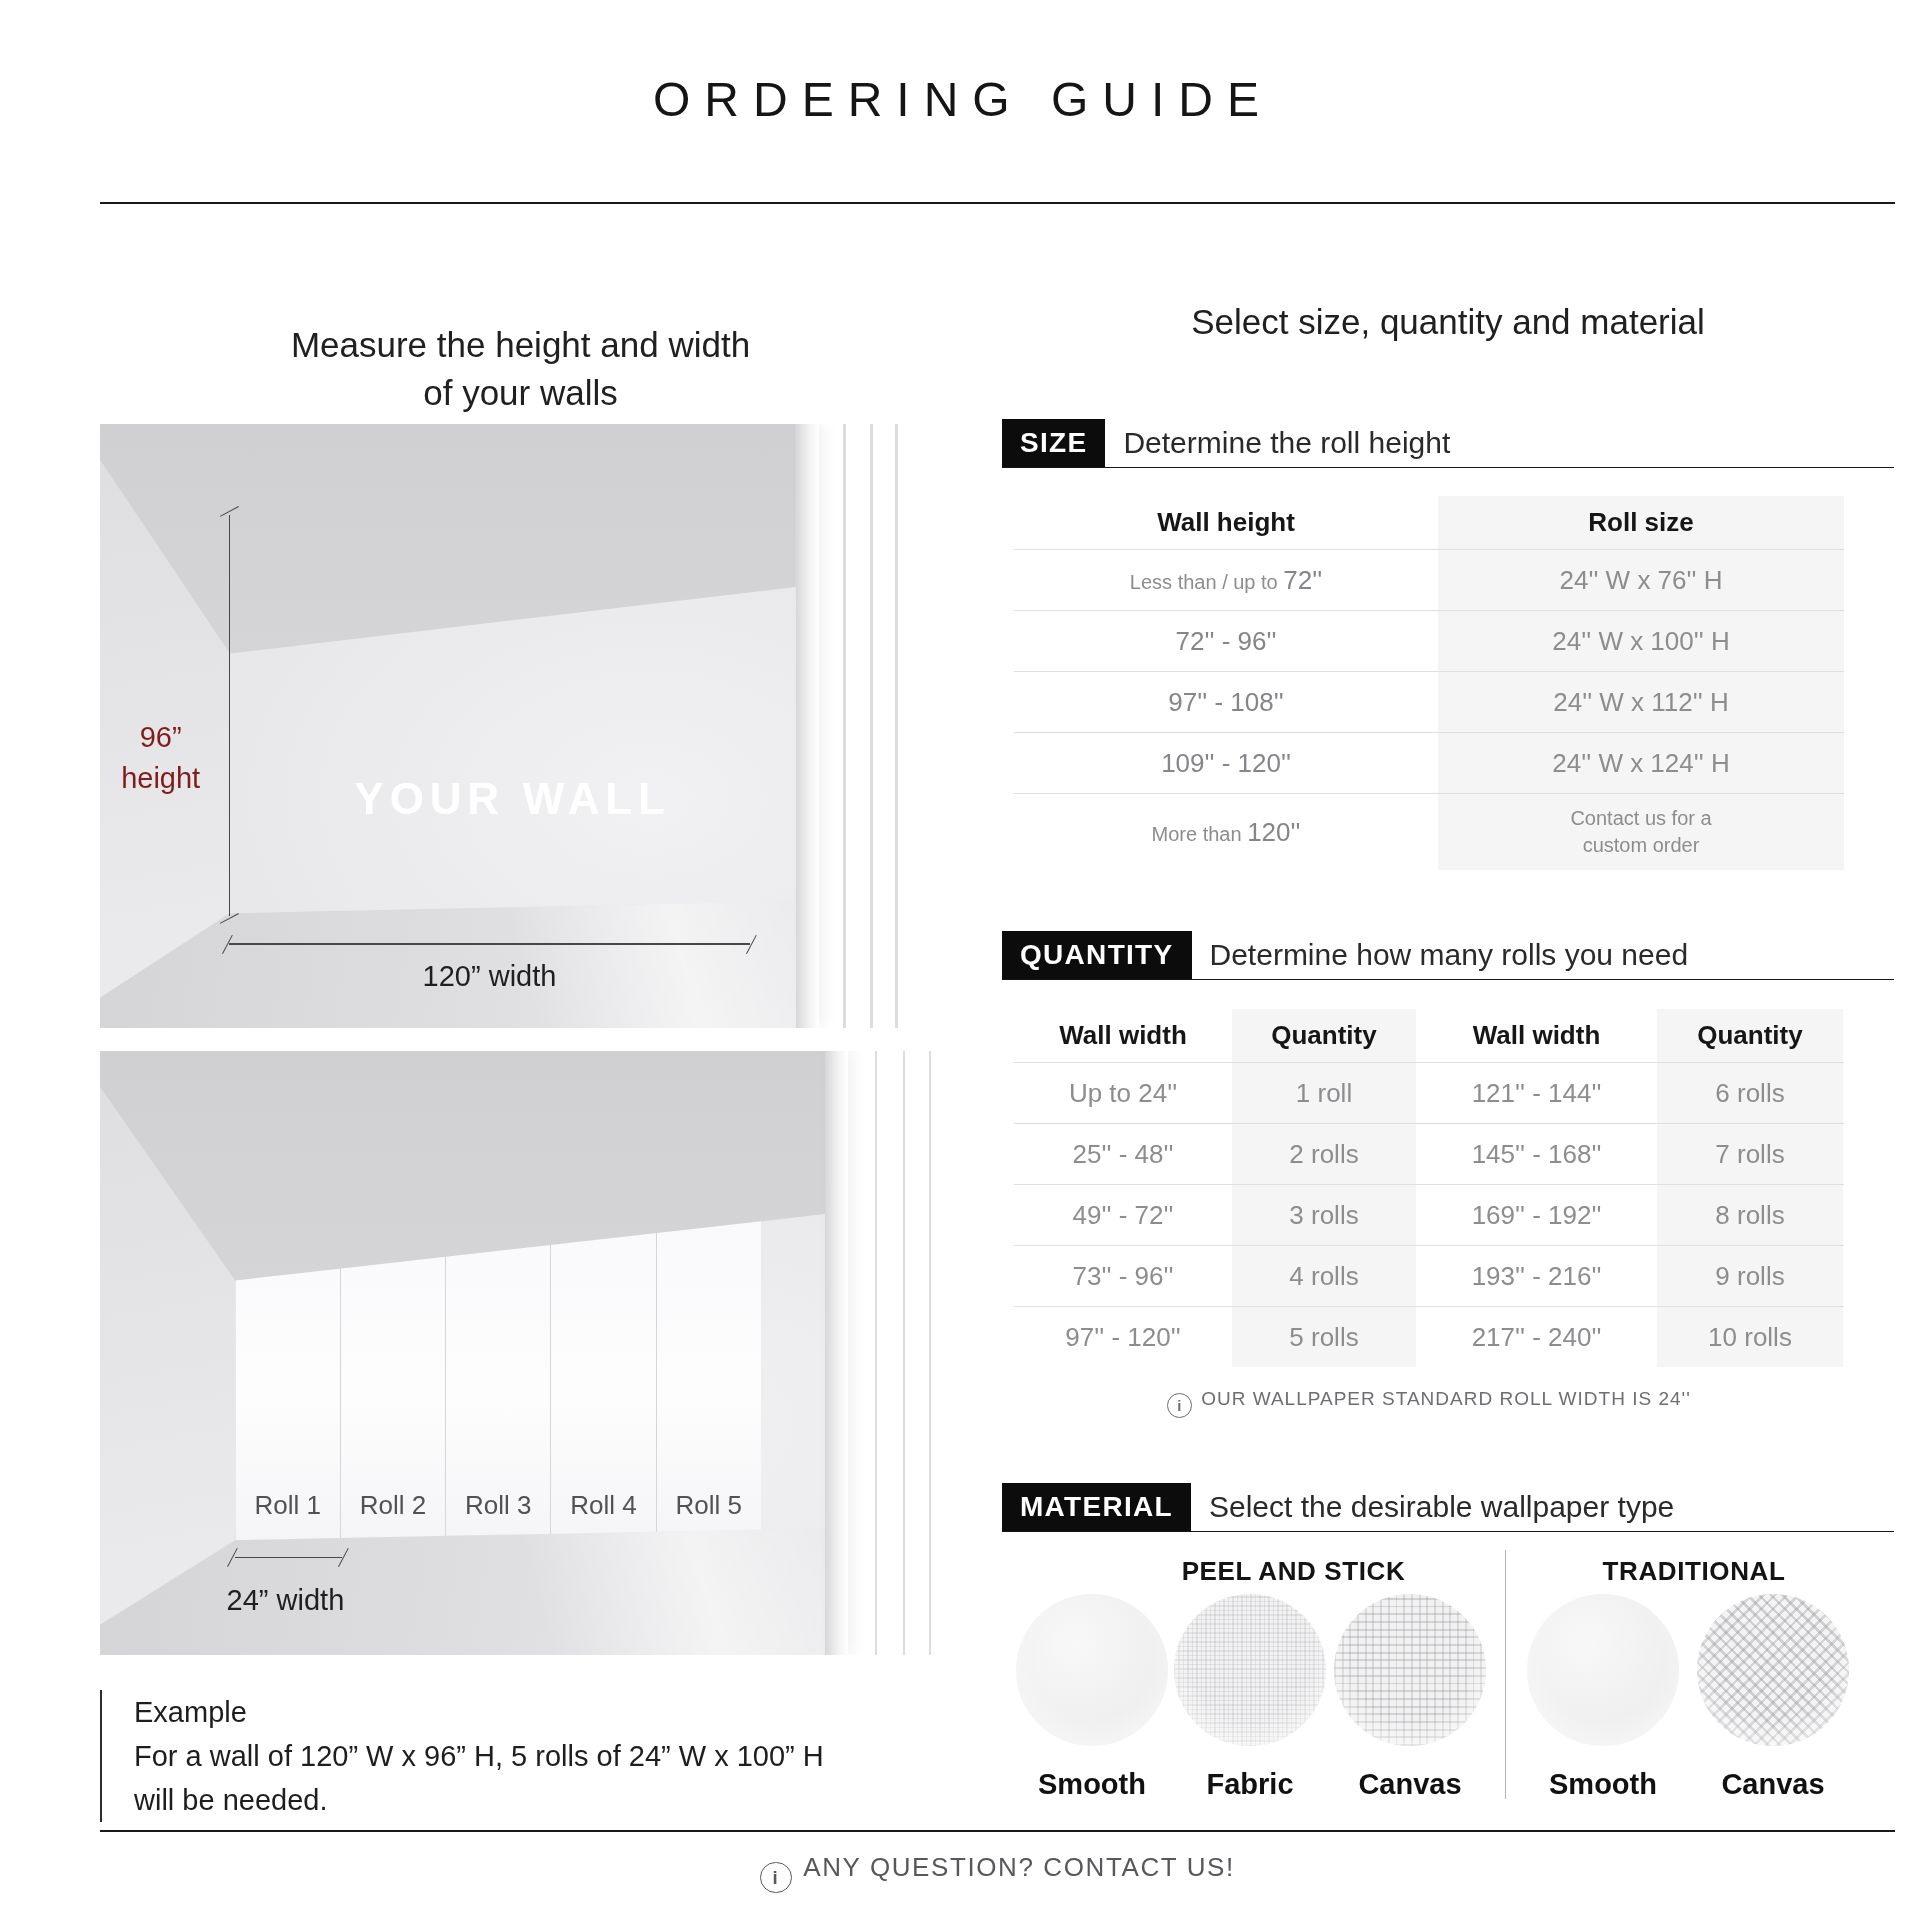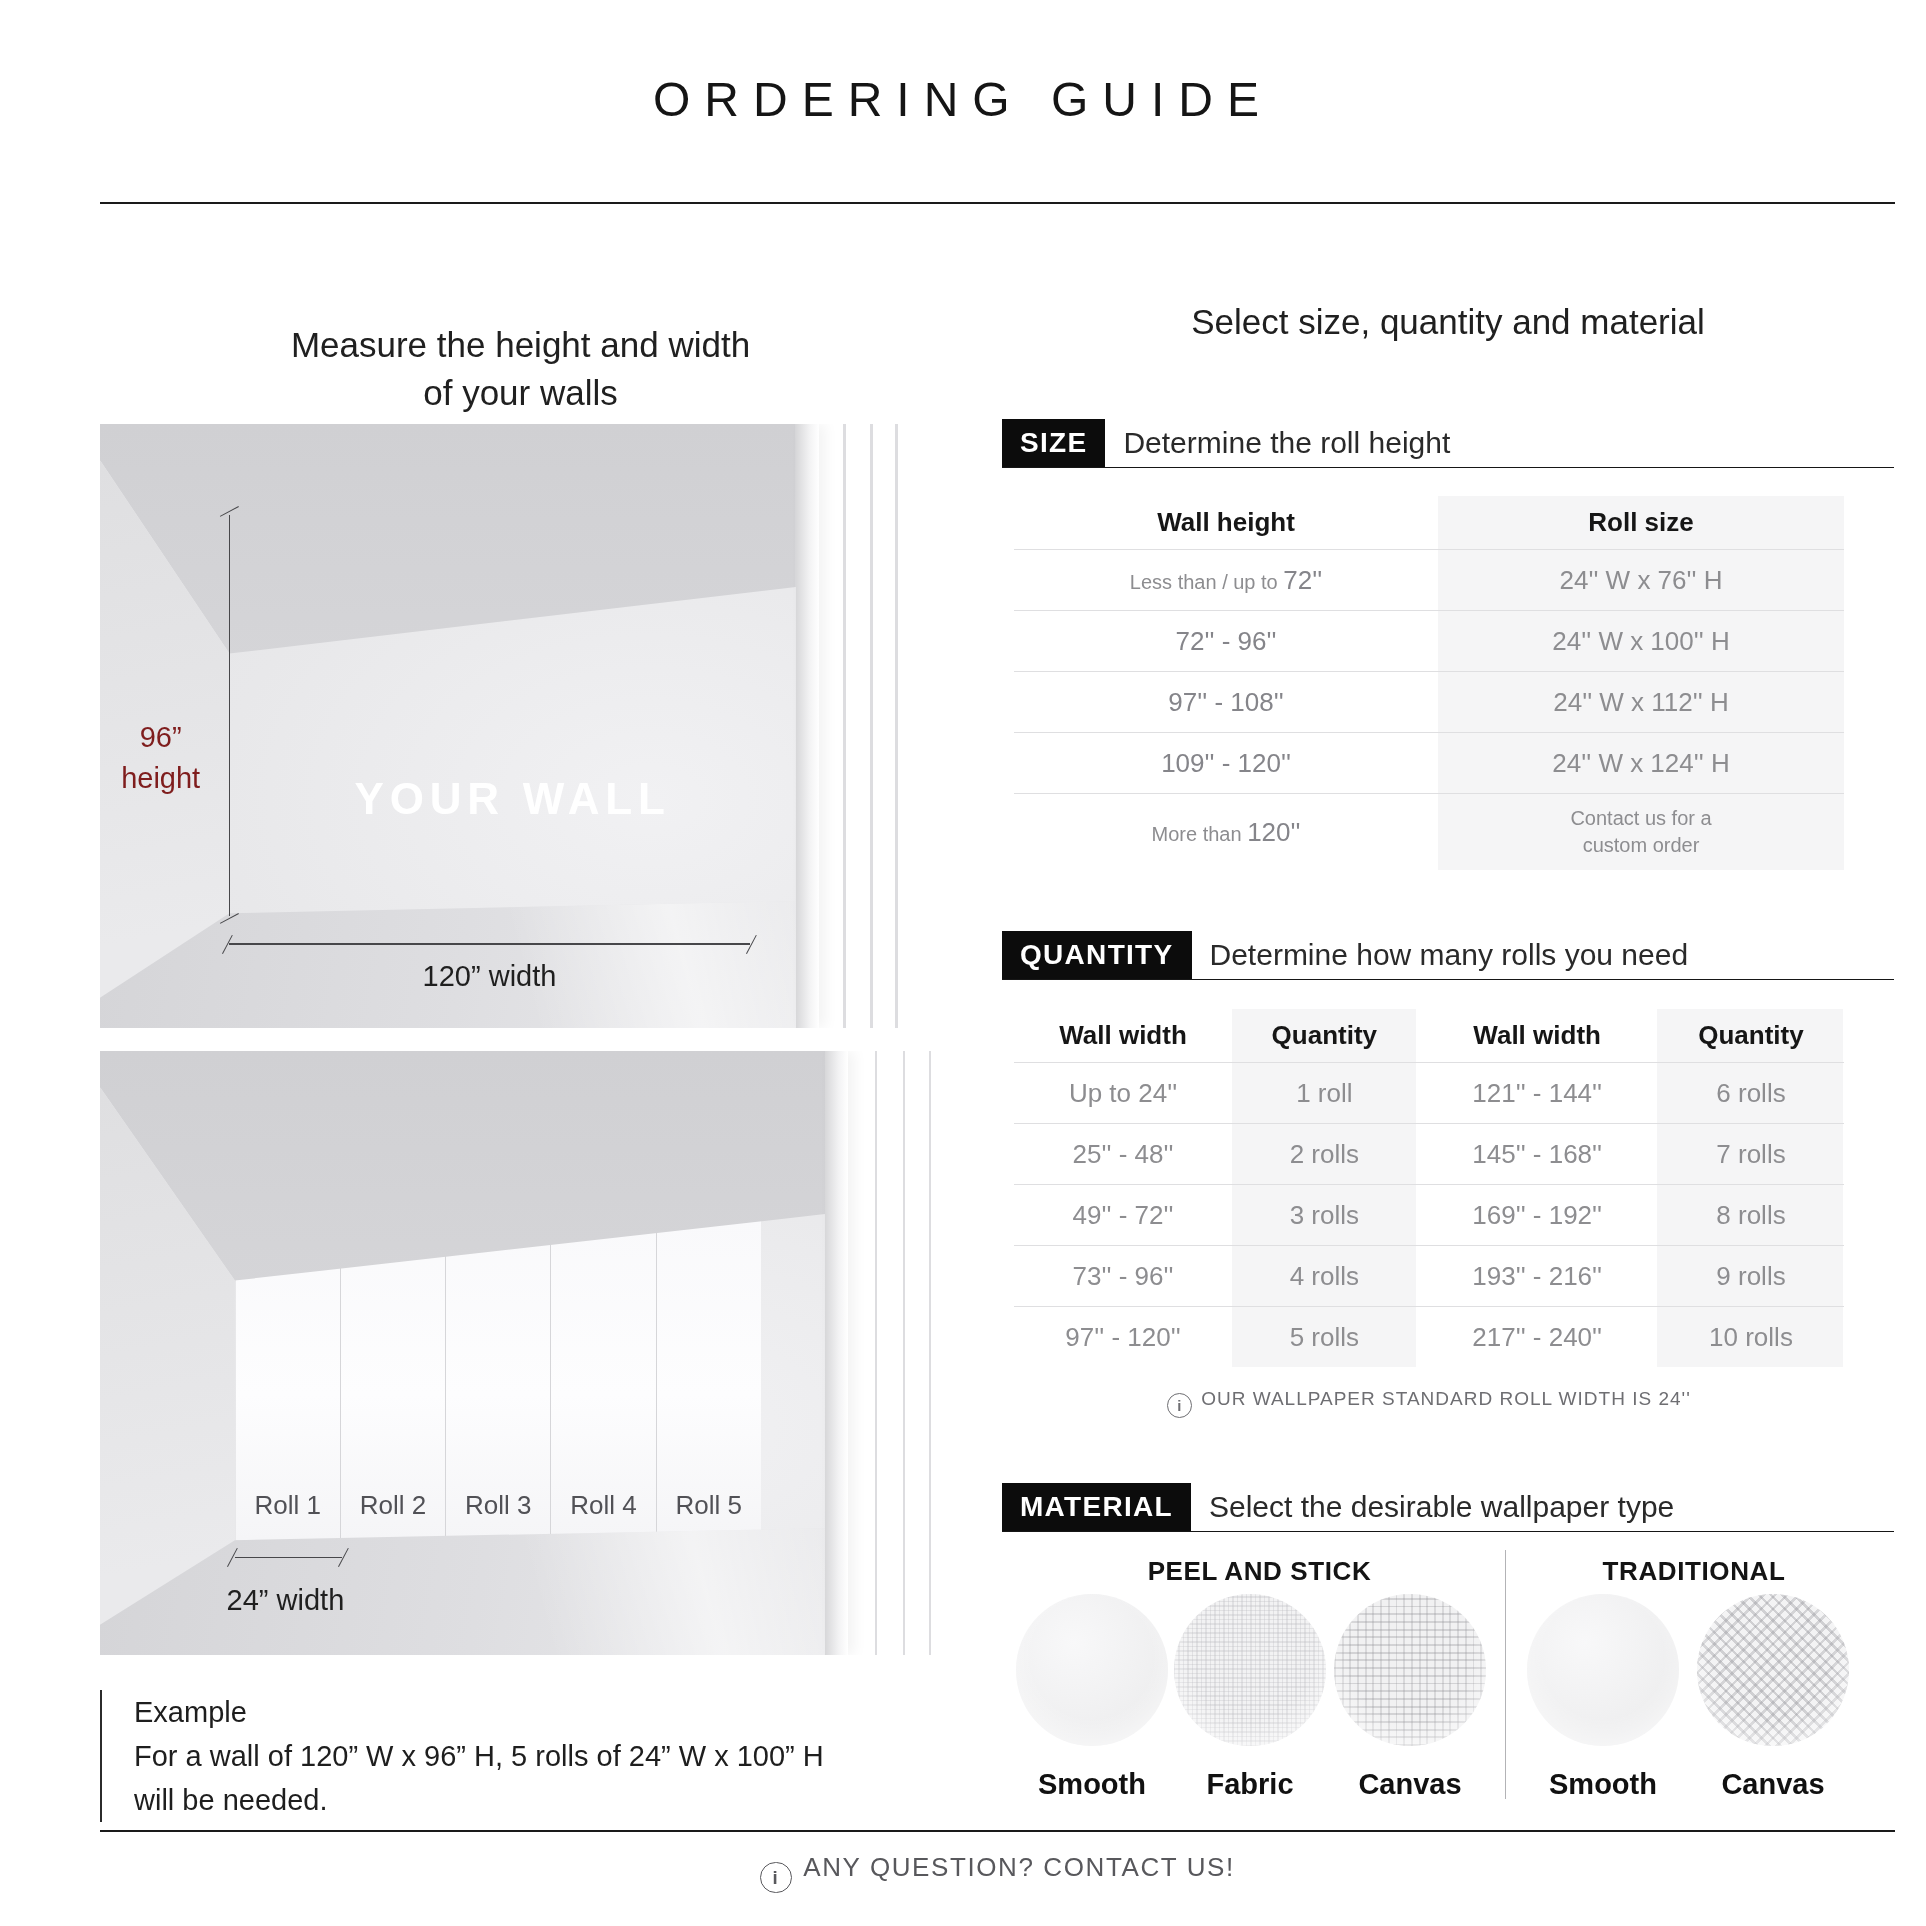--- a/index.html
+++ b/index.html
@@ -79,40 +79,40 @@
   .head-size{top:419px;} .head-qty{top:931px;} .head-mat{top:1483px;}
 
   .table{position:absolute;left:1014px;width:830px;}
   .size-table{top:496px;}
   .qty-table{top:1009px;}
   .col-bg{position:absolute;top:0;height:100%;background:#f5f5f6;z-index:0;}
   .size-colbg{left:424px;width:406px;}
   .qty-colbg1{left:218px;width:184px;}
   .qty-colbg2{left:643px;width:186px;}
   .trow{position:relative;display:flex;align-items:center;height:60px;z-index:1;
-        border-top:1.3px solid #dfdfe1;justify-content:space-between;}
+        border-top:1.3px solid #dfdfe1;}
   .trow.thead{height:53px;border-top:none;}
   .trow.tall{height:76px;}
   .tcell{text-align:center;font-size:26px;color:#8d8d90;}
   .th{font-size:26px;font-weight:700;color:#161616;}
   .size-cw{width:424px;} .size-cr{width:406px;}
   .qty-c1{width:218px;} .qty-c2{width:184px;} .qty-c3{width:241px;} .qty-c4{width:186px;}
   .pfx{font-size:20px;color:#8d8d90;}
   .val{font-size:26px;color:#85858a;}
   .cell-2line{font-size:20px;line-height:1.35;}
   .note{position:absolute;top:1388px;left:1014px;width:830px;text-align:center;
         font-size:19px;letter-spacing:1px;color:#6e6e72;}
   .info-icon{display:inline-flex;align-items:center;justify-content:center;border-radius:50%;
         border:1.9px solid #6e6e72;width:23px;height:23px;font-size:14.8px;font-weight:600;
         vertical-align:-5.8px;margin-right:9px;color:#6e6e72;}
 
   
   .group-label{position:absolute;top:1556px;text-align:center;font-size:26px;font-weight:700;
                letter-spacing:0.6px;color:#141414;}
-  .group1-label{left:1014px;width:491px;}
+  .group1-label{left:1048px;width:491px;}
   .group2-label{left:1506px;width:376px;}
   .mat-divider{position:absolute;left:1505px;top:1550px;width:1.3px;height:249px;background:#b3b3b6;}
   .swatch{position:absolute;top:1594px;width:152px;height:152px;border-radius:50%;}
   .swatch::after{content:"";position:absolute;inset:0;border-radius:50%;
         background:radial-gradient(circle at 50% 42%, rgba(255,255,255,0) 52%, rgba(255,255,255,.9) 100%);}
   .tex-smooth{background:#f0f0f2 radial-gradient(circle at 38% 32%, #f8f8f9 0%, #eeeeef 70%);}
   .tex-fabric{background-color:#f2f2f3;background-image:
         repeating-linear-gradient(0deg, rgba(185,185,190,.30) 0 1.3px, rgba(0,0,0,0) 1.3px 4.5px),
         repeating-linear-gradient(90deg, rgba(185,185,190,.30) 0 1.3px, rgba(0,0,0,0) 1.3px 4.5px);}
   .tex-canvas{background-color:#f1f1f2;background-image:

